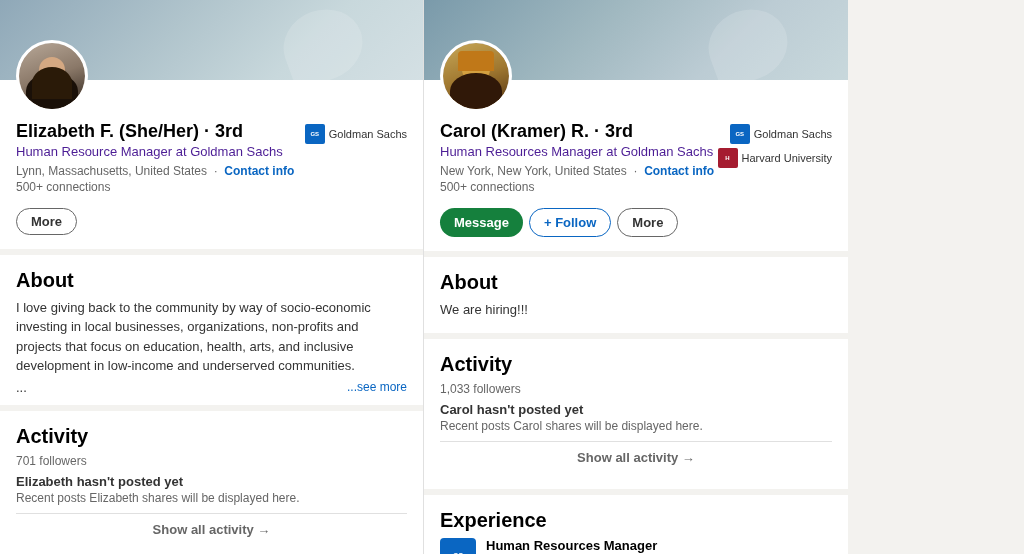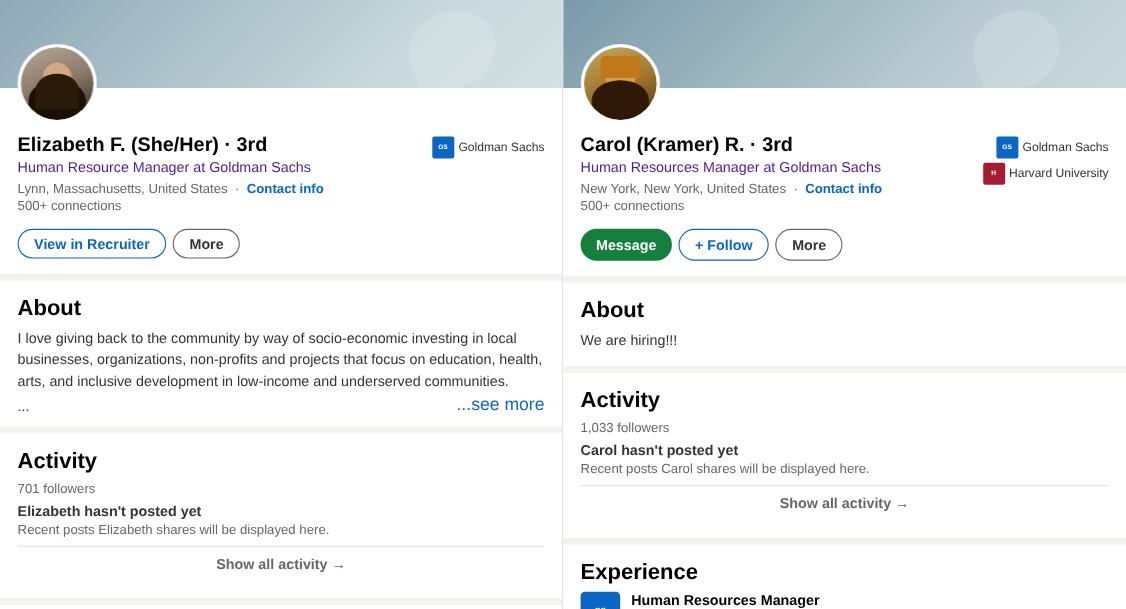--- a/index.html
+++ b/index.html
@@ -7,21 +7,21 @@
       font-family: -apple-system, BlinkMacSystemFont, 'Segoe UI', Arial, sans-serif;
       background: #f3f2ef;
       width: 1024px;
       height: 554px;
       overflow: hidden;
       display: flex;
       gap: 0;
     }
 
     .profile-panel {
-      width: 512px;
+      width: 424px;
       background: #fff;
       overflow: hidden;
       border-right: 1px solid #e0e0e0;
       display: flex;
       flex-direction: column;
     }
 
     .profile-header-bg {
       height: 80px;
       background: linear-gradient(135deg, #8fa8b8 0%, #b0c4cc 40%, #c8d8dc 70%, #d4e0e4 100%);
@@ -244,21 +244,21 @@
 
     .section-body {
       font-size: 13px;
       color: #333;
       line-height: 1.5;
       margin-bottom: 4px;
     }
 
     .see-more {
       color: #0a66c2;
-      font-size: 16px;
+      font-size: 12px;
       cursor: pointer;
       display: block;
     }
 
     .activity-followers {
       font-size: 12px;
       color: #666;
       margin-bottom: 6px;
     }
 
@@ -365,21 +365,20 @@
         <div class="company-logo-item">
           <div class="company-logo-box">
               <span>GS</span>
             </div>
           <span class="company-logo-label">Goldman Sachs</span>
         </div>
       </div>
     </div>
 
     <div class="action-buttons">
-      <button class="btn-secondary">View in Recruiter</button>
       <button class="btn-more">More</button>
     </div>
 
     <div class="divider"></div>
 
     <section class="profile-section">
       <div class="section-title">About</div>
       <div class="section-body">I love giving back to the community by way of socio-economic investing in local businesses, organizations, non-profits and projects that focus on education, health, arts, and inclusive development in low-income and underserved communities.</div>
       <div style="display:flex;justify-content:space-between;align-items:center;">
         <span style="font-size:13px;color:#333;">...</span>

